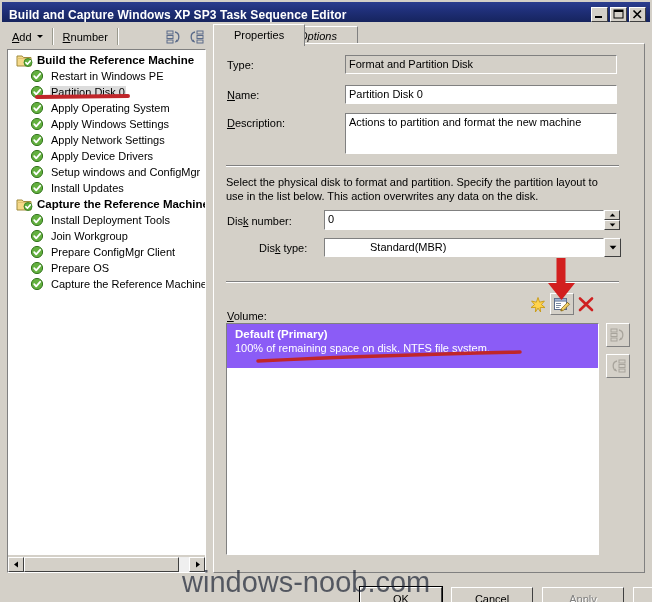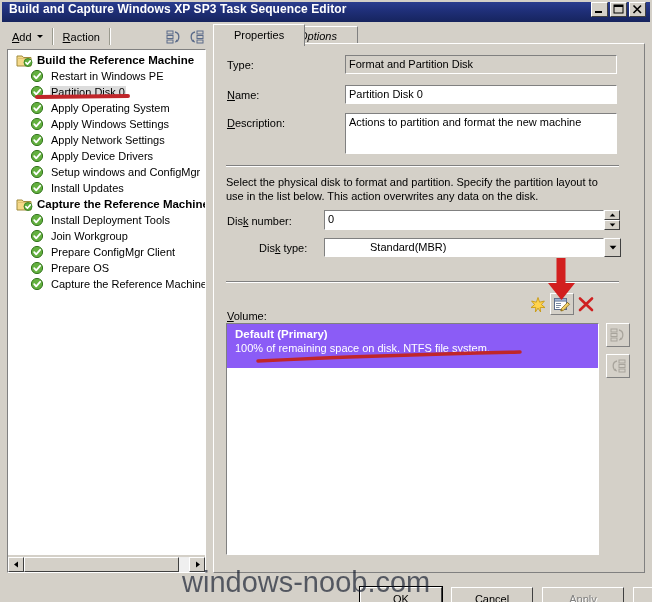--- a/index.html
+++ b/index.html
@@ -21,21 +21,21 @@
     box-sizing: border-box;
   }
 
   
   .titlebar {
     position: absolute;
     left: 2px; top: 2px;
     width: 648px; height: 20px;
     background: linear-gradient(to bottom, #2b3d8f 0%, #1f2f78 45%, #16245e 100%);
     display: flex;
-    align-items: flex-start;
+    align-items: flex-end;
     box-sizing: border-box;
   }
   .title-text {
     color: #ffffff;
     font-weight: bold;
     font-size: 12px;
     padding-left: 7px;
     letter-spacing: 0.1px;
     white-space: nowrap;
   }
@@ -389,21 +389,21 @@
 
   <div class="window-body">
 
     <div class="left-toolbar">
       <div class="tb-item">
         <span><u>A</u><span>dd</span></span>
         <span class="tb-arrow"></span>
       </div>
       <div class="tb-sep"></div>
       <div class="tb-item">
-        <span><u>R</u><span>action</span></span>
+        <span><u>R</u><span>number</span></span>
       </div>
       <div class="tb-sep"></div>
       <div style="flex:1 1 auto"></div>
       <div class="tb-icon">
         <svg width="17" height="16" viewBox="0 0 17 16">
           <rect x="1" y="2" width="6" height="3" fill="none" stroke="#5b6b8a" stroke-width="1"></rect>
           <rect x="1" y="6.5" width="6" height="3" fill="none" stroke="#5b6b8a" stroke-width="1"></rect>
           <rect x="1" y="11" width="6" height="3" fill="none" stroke="#5b6b8a" stroke-width="1"></rect>
           <path d="M9 3 C14 4 14 11 9.5 13" stroke="#5b6b8a" stroke-width="1.3" fill="none"></path>
           <path d="M12.5 12 L9 13.5 L10.5 10.5 Z" fill="#5b6b8a"></path>

